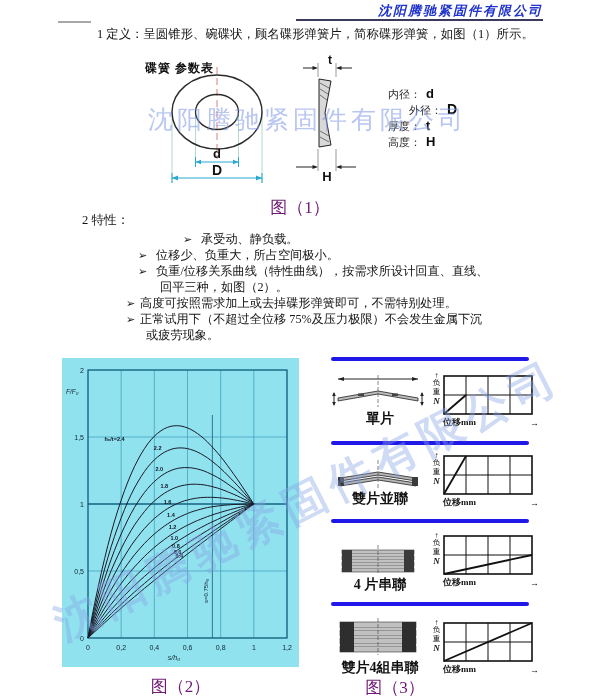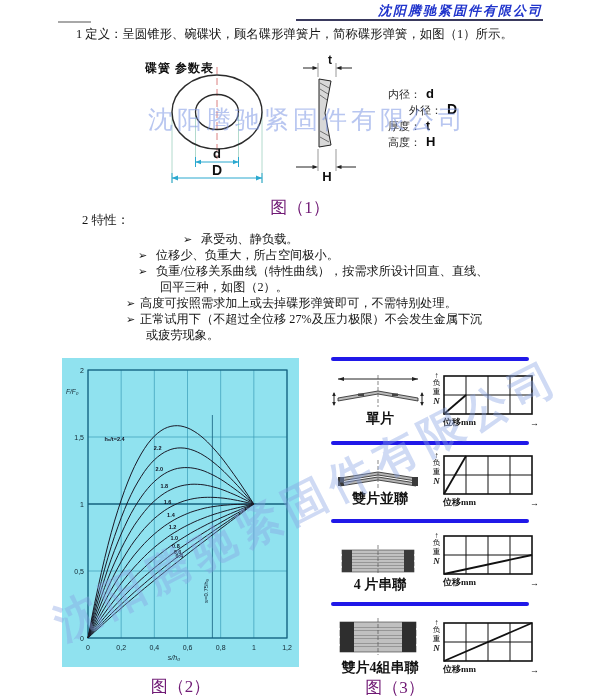--- a/index.html
+++ b/index.html
@@ -43,21 +43,21 @@
 </style>
 </head>
 <body>
 
 <div class="page">
 
   <div class="abs company" style="left:298px;top:2px;width:245px;text-align:right;">沈阳腾驰紧固件有限公司</div>
   <div class="abs hrule-l" style="left:58px;top:21px;width:33px;"></div>
   <div class="abs hrule-r" style="left:296px;top:19px;width:247px;"></div>
 
-  <div class="abs definition" style="left:76px;top:26px;text-align:center;">1 定义：呈圆锥形、碗碟状，顾名碟形弹簧片，简称碟形弹簧，如图（1）所示。</div>
+  <div class="abs definition" style="left:97px;top:26px;text-align:center;">1 定义：呈圆锥形、碗碟状，顾名碟形弹簧片，简称碟形弹簧，如图（1）所示。</div>
 
   <div class="abs fig-title" style="left:145px;top:60px;">碟簧 参数表</div>
 
   <svg class="abs" style="left:90px;top:55px;" width="290" height="140">
 
     <line x1="105.5" y1="57" x2="105.5" y2="112" stroke="#9fd0c0" stroke-width="0.8"></line>
     <line x1="148.5" y1="57" x2="148.5" y2="112" stroke="#9fd0c0" stroke-width="0.8"></line>
     <line x1="82" y1="57" x2="82" y2="128" stroke="#9fd0c0" stroke-width="0.8"></line>
     <line x1="172" y1="57" x2="172" y2="128" stroke="#9fd0c0" stroke-width="0.8"></line>
 
@@ -121,21 +121,21 @@
 
   <div class="abs caption" style="left:260px;top:196px;width:80px;">图（1）</div>
 
   <div class="abs feat-head" style="left:82px;top:212px;">2 特性：</div>
 
   <div class="feat-line" style="left:138px;top:231px;margin-left:45px;"><span class="mk">➢</span><span>承受动、静负载。</span></div>
   <div class="feat-line" style="left:138px;top:247px;"><span class="mk">➢</span><span>位移少、负重大，所占空间极小。</span></div>
   <div class="feat-line" style="left:138px;top:263px;"><span class="mk">➢</span><span>负重/位移关系曲线（特性曲线），按需求所设计回直、直线、</span></div>
   <div class="feat-line" style="left:160px;top:279px;"><span>回平三种，如图（2）。</span></div>
   <div class="feat-line" style="left:126px;top:295px;"><span class="mk" style="width:14px">➢</span><span>高度可按照需求加上或去掉碟形弹簧即可，不需特别处理。</span></div>
-  <div class="feat-line" style="left:126px;top:311px;"><span class="mk" style="width:14px">➢</span><span>正常试用下（不超过全位移 27%及压力极限）不会发生金属下沉</span></div>
+  <div class="feat-line" style="left:126px;top:311px;"><span class="mk" style="width:14px">➢</span><span>正常试用下（不超过全位移 75%及压力极限）不会发生金属下沉</span></div>
   <div class="feat-line" style="left:146px;top:327px;"><span>或疲劳现象。</span></div>
 
   <div class="abs chart-panel" style="left:62px;top:358px;width:237px;height:309px;">
     <svg id="fig2-svg" width="237" height="309">
         <line x1="26" y1="12" x2="26" y2="280" stroke="#3a9cb8" stroke-width="0.7"></line>
         <line x1="59.16666666666667" y1="12" x2="59.16666666666667" y2="280" stroke="#3a9cb8" stroke-width="0.7"></line>
         <line x1="92.33333333333334" y1="12" x2="92.33333333333334" y2="280" stroke="#3a9cb8" stroke-width="0.7"></line>
         <line x1="125.5" y1="12" x2="125.5" y2="280" stroke="#3a9cb8" stroke-width="0.7"></line>
         <line x1="158.66666666666669" y1="12" x2="158.66666666666669" y2="280" stroke="#3a9cb8" stroke-width="0.7"></line>
         <line x1="191.83333333333334" y1="12" x2="191.83333333333334" y2="280" stroke="#3a9cb8" stroke-width="0.7"></line>

